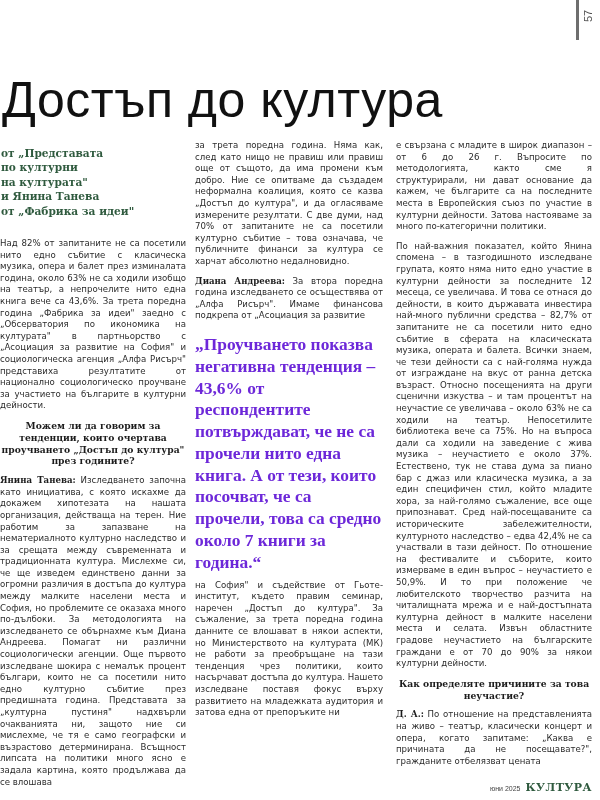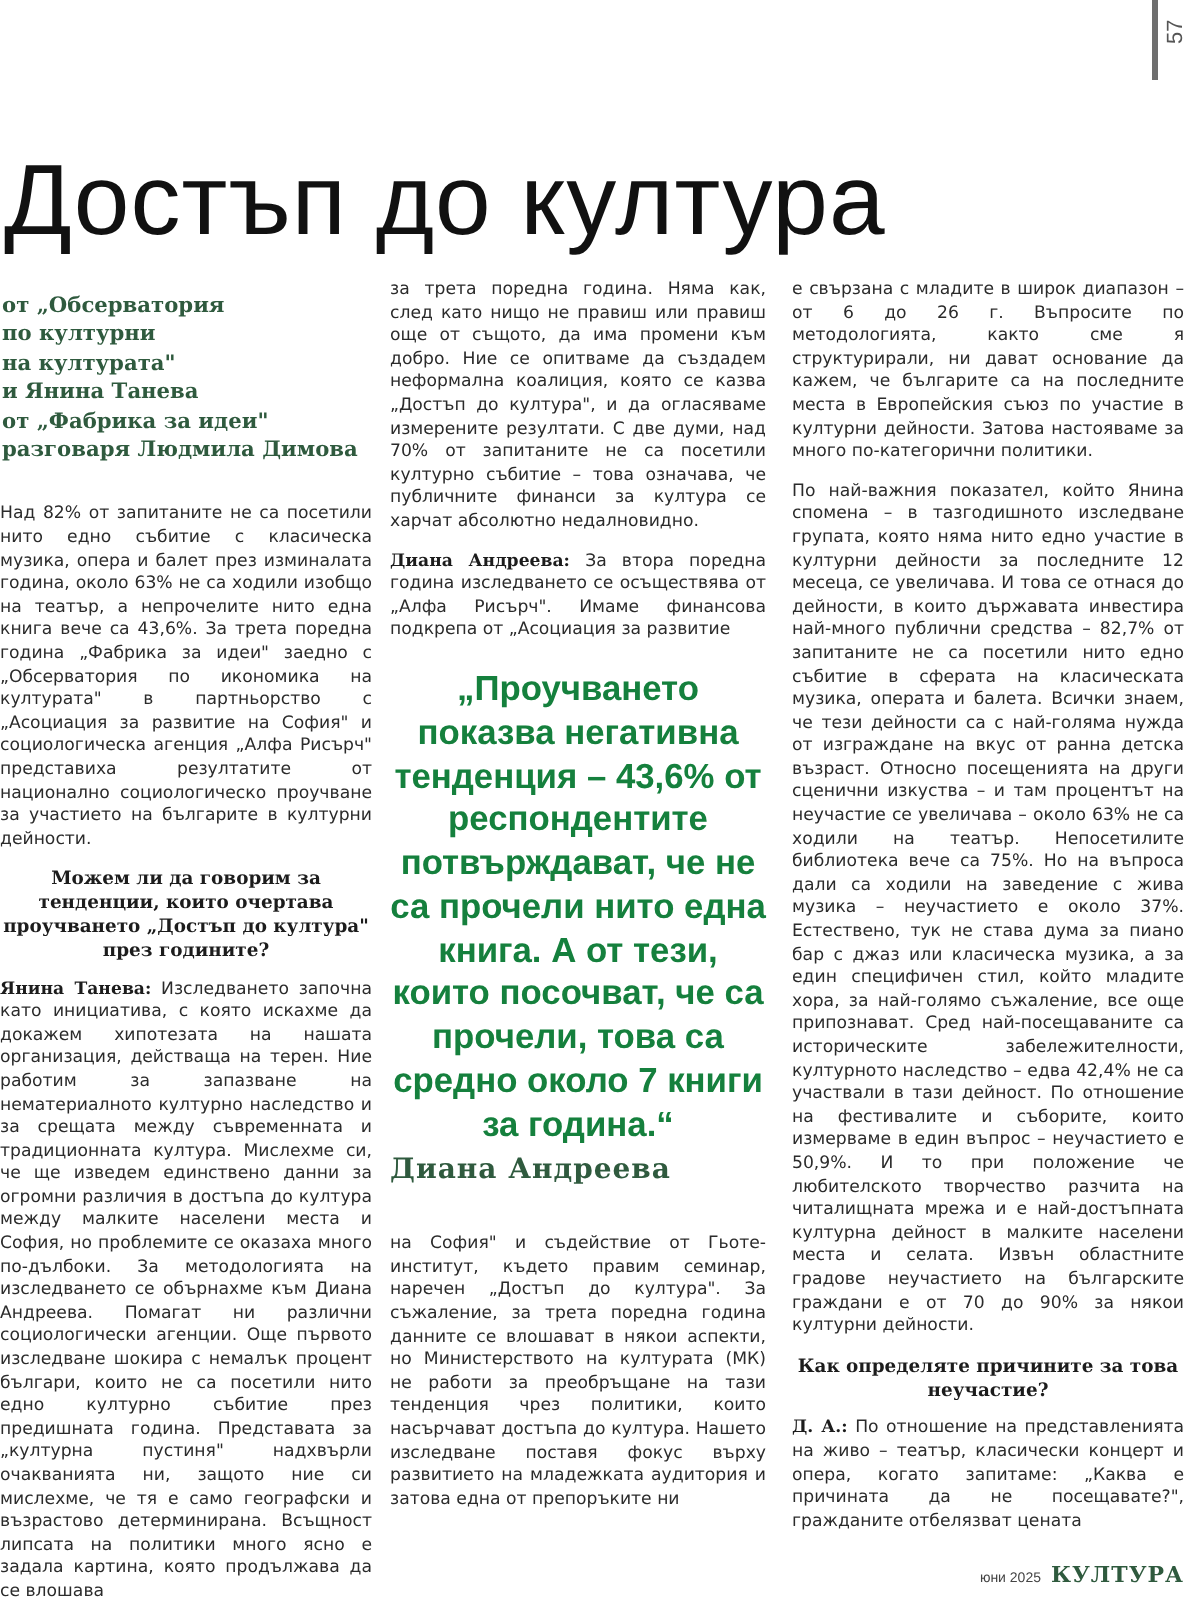--- a/index.html
+++ b/index.html
@@ -21,55 +21,53 @@
   .c3 { left: 396px; width: 196px; }
   .credits {
     font-family: "DejaVu Serif", serif; font-weight: bold; color: #2f5a3e;
     font-size: 10.6px; line-height: 14.4px; margin: 6px 0 20px 1px;
   }
   .credits div { white-space: nowrap; }
   p { margin: 0 0 8px 0; }
   .q { font-family: "DejaVu Serif", serif; font-weight: bold; font-size: 9.2px; line-height: 11.8px; color: #1c1c1c; margin: 0 0 8px 0; text-align: center; }
   .spk { font-family: "DejaVu Serif", serif; font-weight: bold; color: #1c1c1c; }
   .pull {
-    font-family: Liberation Sans, sans-serif; font-weight: bold; color: #15803d;
-    font-size: 17.4px; line-height: 21.8px; margin: 12px 0 6px 0; text-align: center;
+    font-family: Liberation Serif, serif; font-weight: bold; color: #6d28d9;
+    font-size: 17.4px; line-height: 21.8px; margin: 12px 0 6px 0; text-align: left;
   }
   .pull-author { font-family: "DejaVu Serif", serif; font-weight: bold; color: #2f5a3e; font-size: 14px; margin: 0 0 26px 0; letter-spacing: 0.5px; }
   .footer { position: absolute; right: 8px; top: 781px; display: flex; align-items: baseline; gap: 5px; }
   .footer .date { font-size: 7px; color: #444; font-family: "Liberation Sans", sans-serif; }
   .footer .brand { font-family: "DejaVu Serif", serif; font-weight: bold; color: #2f5a3e; font-size: 11px; letter-spacing: 0.5px; text-align: center; }
 </style>
 </head>
 <body>
 
 <div class="page-num-rule"></div>
 <div class="page-num">57</div>
 
 <h1 class="headline">Достъп до култура</h1>
 
 <div class="col c1">
   <div class="credits">
-    <div>от „Обсерватория</div>
+    <div>от „Представата</div>
     <div>по културни</div>
     <div>на културата"</div>
     <div>и Янина Танева</div>
     <div>от „Фабрика за идеи"</div>
-    <div>разговаря Людмила Димова</div>
   </div>
   <p>Над 82% от запитаните не са посетили нито едно събитие с класическа музика, опера и балет през изминалата година, около 63% не са ходили изобщо на театър, а непрочелите нито една книга вече са 43,6%. За трета поредна година „Фабрика за идеи" заедно с „Обсерватория по икономика на културата" в партньорство с „Асоциация за развитие на София" и социологическа агенция „Алфа Рисърч" представиха резултатите от национално социологическо проучване за участието на българите в културни дейности.</p>
   <p class="q">Можем ли да говорим за тенденции, които очертава проучването „Достъп до култура" през годините?</p>
   <p><span class="spk">Янина Танева:</span> <span>Изследването започна като инициатива, с която искахме да докажем хипотезата на нашата организация, действаща на терен. Ние работим за запазване на нематериалното културно наследство и за срещата между съвременната и традиционната култура. Мислехме си, че ще изведем единствено данни за огромни различия в достъпа до култура между малките населени места и София, но проблемите се оказаха много по-дълбоки. За методологията на изследването се обърнахме към Диана Андреева. Помагат ни различни социологически агенции. Още първото изследване шокира с немалък процент българи, които не са посетили нито едно културно събитие през предишната година. Представата за „културна пустиня" надхвърли очакванията ни, защото ние си мислехме, че тя е само географски и възрастово детерминирана. Всъщност липсата на политики много ясно е задала картина, която продължава да се влошава</span></p>
 </div>
 
 <div class="col c2">
   <p>за трета поредна година. Няма как, след като нищо не правиш или правиш още от същото, да има промени към добро. Ние се опитваме да създадем неформална коалиция, която се казва „Достъп до култура", и да огласяваме измерените резултати. С две думи, над 70% от запитаните не са посетили културно събитие – това означава, че публичните финанси за култура се харчат абсолютно недалновидно.</p>
   <p><span class="spk">Диана Андреева:</span> <span>За втора поредна година изследването се осъществява от „Алфа Рисърч". Имаме финансова подкрепа от „Асоциация за развитие</span></p>
   <div class="pull">„Проучването показва негативна тенденция – 43,6% от респондентите потвърждават, че не са прочели нито една книга. А от тези, които посочват, че са прочели, това са средно около 7 книги за година.“</div>
-  <div class="pull-author">Диана Андреева</div>
   <p>на София" и съдействие от Гьоте-институт, където правим семинар, наречен „Достъп до култура". За съжаление, за трета поредна година данните се влошават в някои аспекти, но Министерството на културата (МК) не работи за преобръщане на тази тенденция чрез политики, които насърчават достъпа до култура. Нашето изследване поставя фокус върху развитието на младежката аудитория и затова една от препоръките ни</p>
 </div>
 
 <div class="col c3">
   <p>е свързана с младите в широк диапазон – от 6 до 26 г. Въпросите по методологията, както сме я структурирали, ни дават основание да кажем, че българите са на последните места в Европейския съюз по участие в културни дейности. Затова настояваме за много по-категорични политики.</p>
   <p>По най-важния показател, който Янина спомена – в тазгодишното изследване групата, която няма нито едно участие в културни дейности за последните 12 месеца, се увеличава. И това се отнася до дейности, в които държавата инвестира най-много публични средства – 82,7% от запитаните не са посетили нито едно събитие в сферата на класическата музика, операта и балета. Всички знаем, че тези дейности са с най-голяма нужда от изграждане на вкус от ранна детска възраст. Относно посещенията на други сценични изкуства – и там процентът на неучастие се увеличава – около 63% не са ходили на театър. Непосетилите библиотека вече са 75%. Но на въпроса дали са ходили на заведение с жива музика – неучастието е около 37%. Естествено, тук не става дума за пиано бар с джаз или класическа музика, а за един специфичен стил, който младите хора, за най-голямо съжаление, все още припознават. Сред най-посещаваните са историческите забележителности, културното наследство – едва 42,4% не са участвали в тази дейност. По отношение на фестивалите и съборите, които измерваме в един въпрос – неучастието е 50,9%. И то при положение че любителското творчество разчита на читалищната мрежа и е най-достъпната културна дейност в малките населени места и селата. Извън областните градове неучастието на българските граждани е от 70 до 90% за някои културни дейности.</p>
   <p class="q">Как определяте причините за това неучастие?</p>
   <p><span class="spk">Д. А.:</span> <span>По отношение на представленията на живо – театър, класически концерт и опера, когато запитаме: „Каква е причината да не посещавате?", гражданите отбелязват цената</span></p>
 </div>
 

